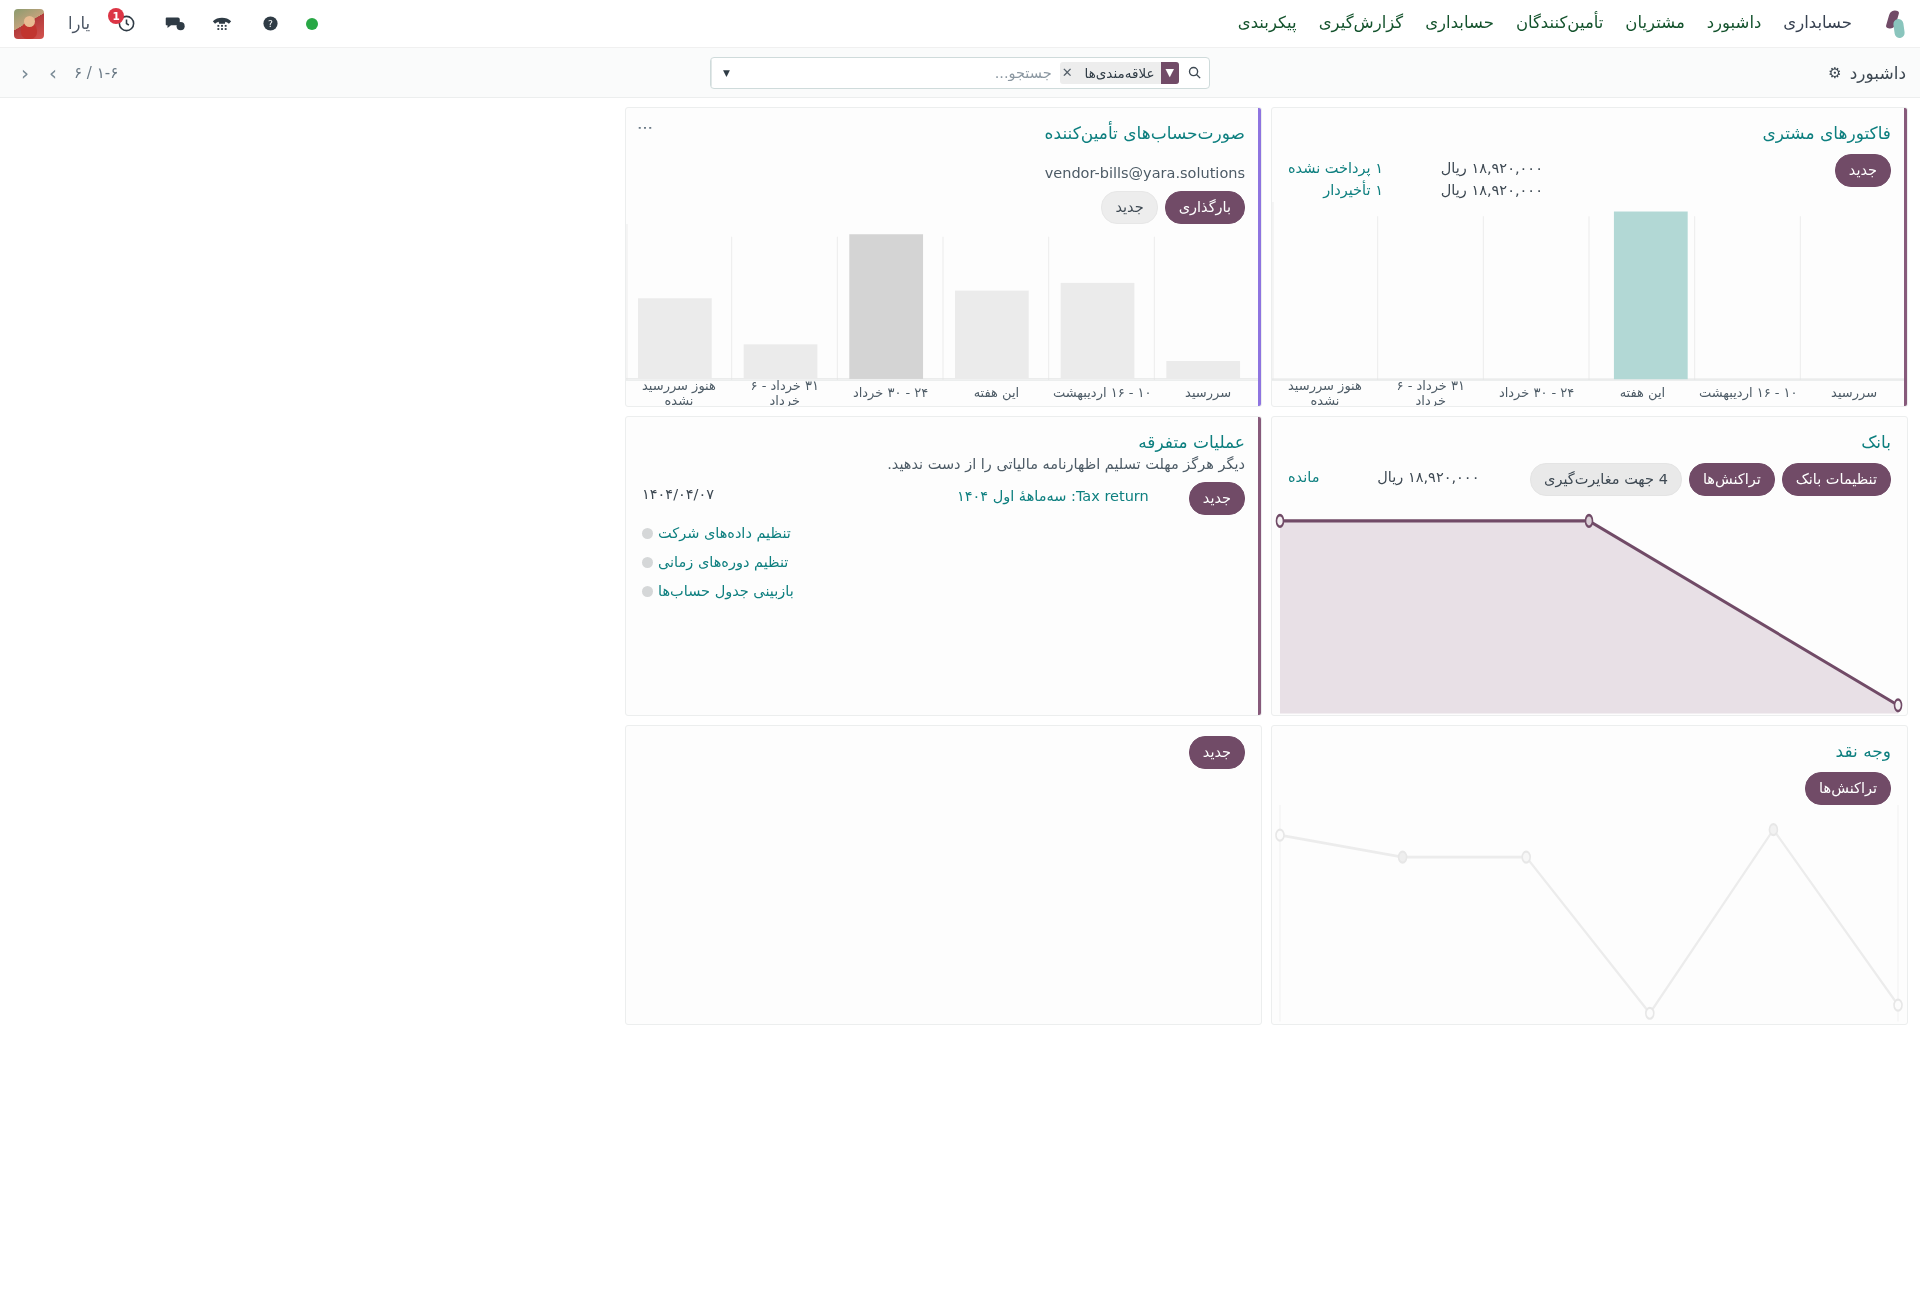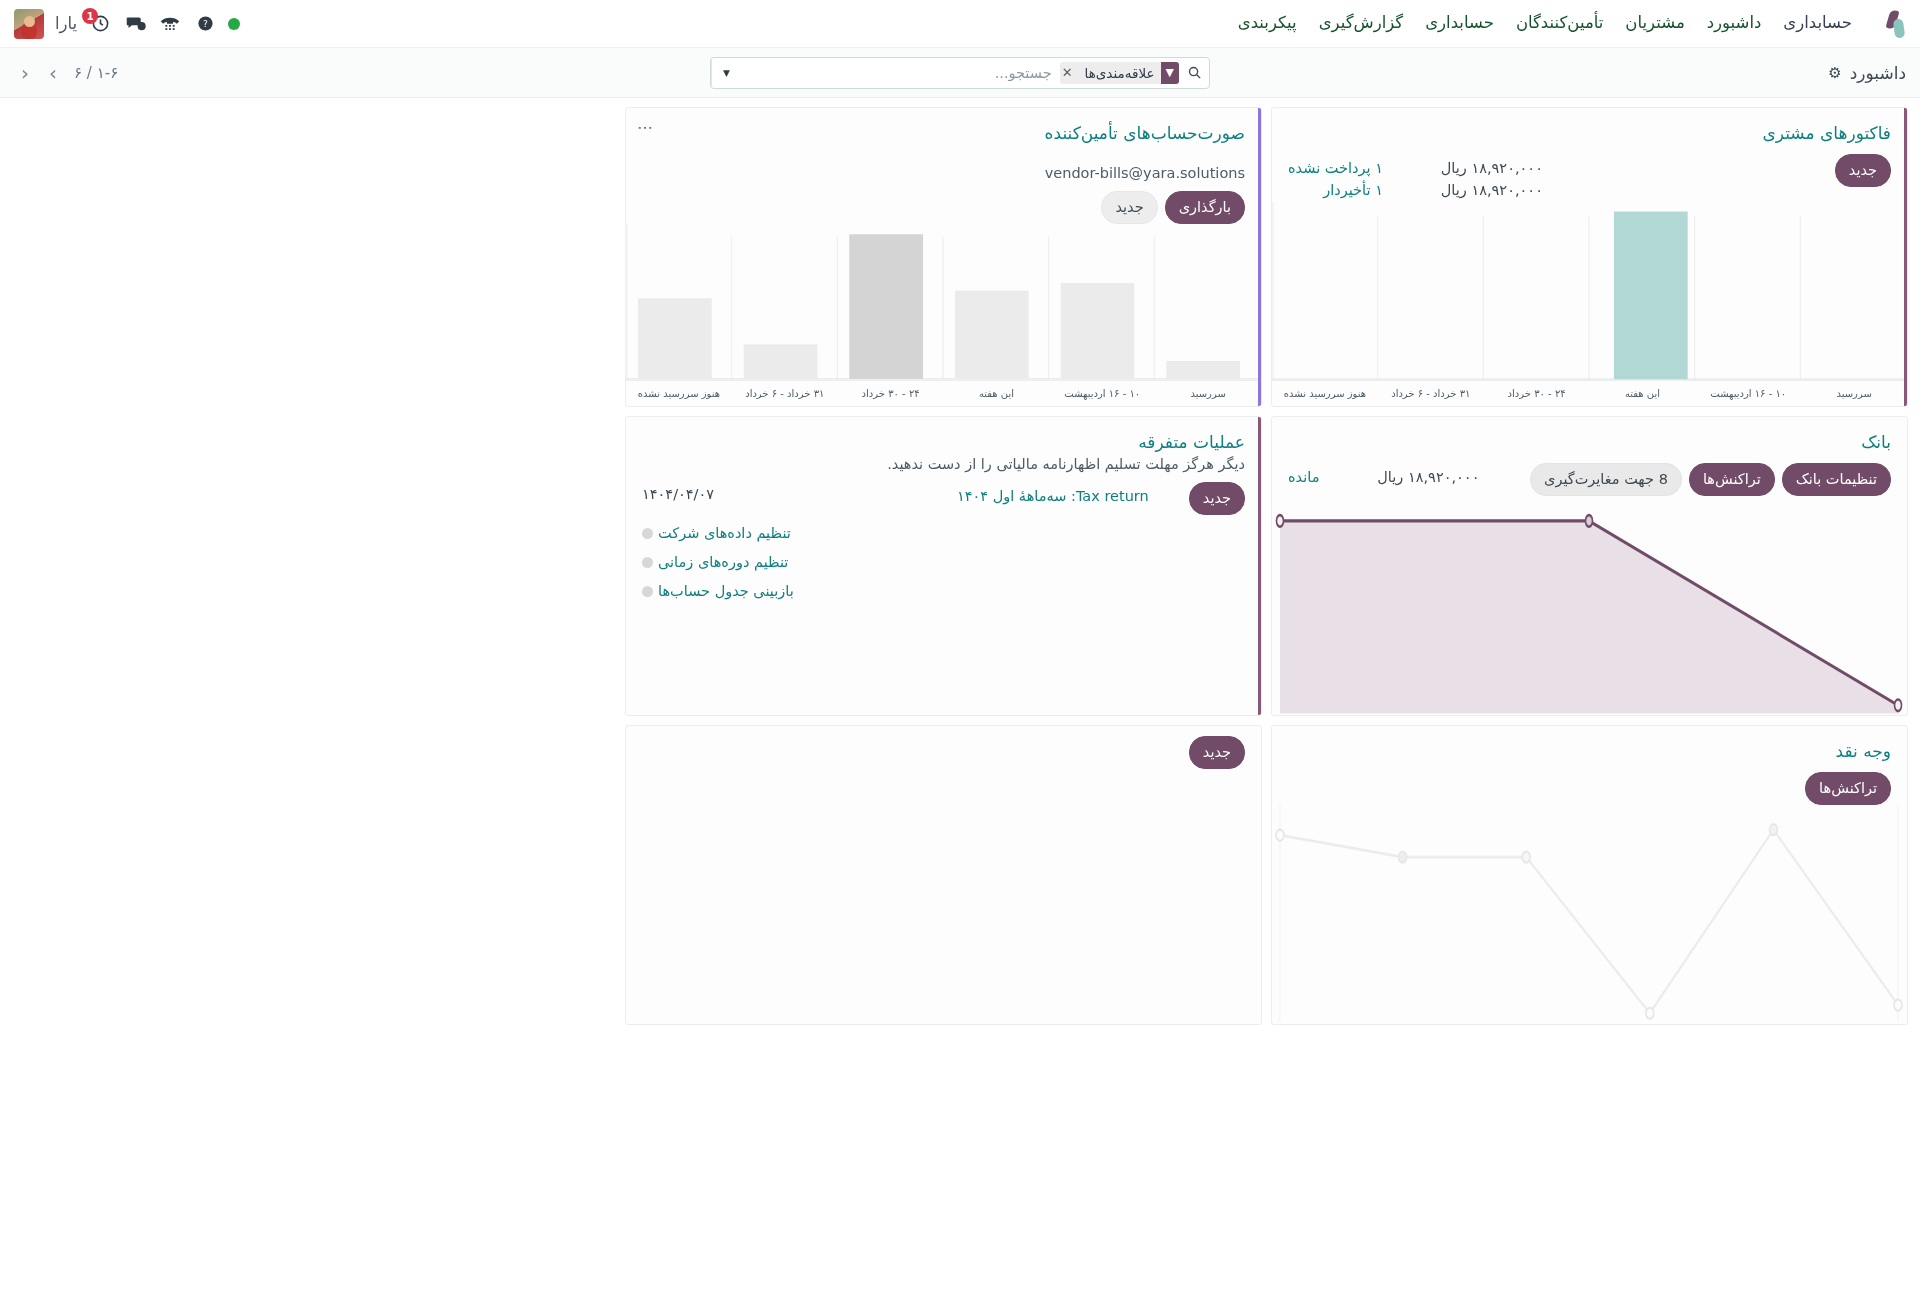--- a/index.html
+++ b/index.html
@@ -31,21 +31,21 @@
   .brand-logo .b2 {
     position: absolute; right: 2px; top: 9px;
     width: 10px; height: 19px; background: #8ac5bd;
     border-radius: 6px 6px 6px 6px; transform: rotate(-8deg);
   }
   .nav-item {
     font-size: 16.5px; color: #14532d; cursor: pointer;
     white-space: nowrap; line-height: 1;
   }
   .nav-item.brandword { color: #374151; }
-  .nav-left { display: flex; align-items: center; gap: 11px; direction: ltr; }
+  .nav-left { display: flex; align-items: center; gap: 24px; direction: ltr; }
   .avatar {
     width: 30px; height: 30px; border-radius: 4px;
     background: linear-gradient(150deg,#8a9b6e 0%,#c2a27c 45%,#b23b3b 46%,#d4534f 100%);
     overflow: hidden; position: relative;
   }
   .avatar::after{
     content:""; position:absolute; left:7px; top:13px; width:16px; height:17px;
     background:#c1352f; border-radius:50% 50% 40% 40%;
   }
   .avatar::before{
@@ -182,21 +182,21 @@
   .stat-value { color: #3d4852; white-space: nowrap; min-width: 130px; }
 
   
   .graph { flex: 1; position: relative; margin-top: auto; }
   .graph svg { display: block; width: 100%; height: 100%; }
   .axis-labels {
     display: flex; direction: rtl; height: 26px;
     border-top: 1px solid #eceeee;
   }
   .axis-labels span {
-    flex: 1; font-size: 10px; color: #4d5b66;
+    flex: 1; font-size: 13px; color: #4d5b66;
     display: flex; align-items: center; justify-content: center;
     text-align: center; line-height: 1.1; padding: 0 2px;
   }
 
   
   .todo-list { padding: 4px 16px 0 16px; direction: rtl; }
   .todo-item {
     display: flex; align-items: center; gap: 5px;
     justify-content: flex-end; font-size: 14.5px;
     line-height: 2.0; cursor: pointer;
@@ -380,21 +380,21 @@
   </div>
 
   <div class="card">
     <div class="card-head">
       <div class="card-title">بانک</div>
     </div>
     <div class="card-body">
       <div class="btn-row">
         <button class="btn btn-primary">تنظیمات بانک</button>
         <button class="btn btn-primary">تراکنش‌ها</button>
-        <button class="btn btn-secondary">8 جهت مغایرت‌گیری</button>
+        <button class="btn btn-secondary">4 جهت مغایرت‌گیری</button>
       </div>
       <div class="stats">
         <div class="stat-row">
           <span class="stat-value">۱۸,۹۲۰,۰۰۰ ریال</span>
           <span class="stat-label">مانده</span>
         </div>
       </div>
     </div>
     <div class="graph">
       <svg viewBox="0 0 637 132" preserveAspectRatio="none">

